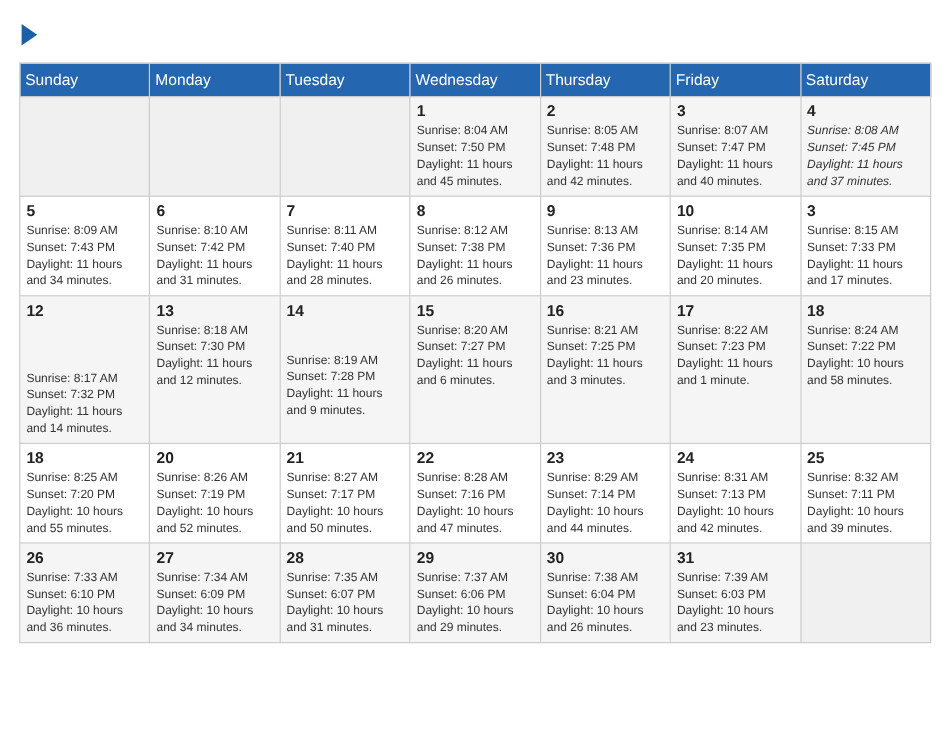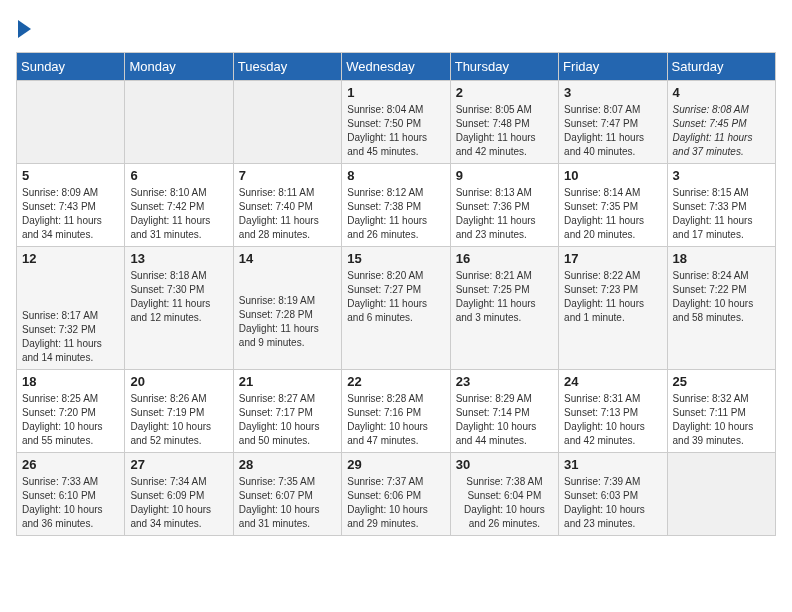--- a/index.html
+++ b/index.html
@@ -327,21 +327,21 @@
         </td>
         <td>
           <span class="day-num">29</span>
           <div class="day-info" style="white-space: pre-line;">Sunrise: 7:37 AM
 Sunset: 6:06 PM
 Daylight: 10 hours
 and 29 minutes.</div>
         </td>
         <td>
           <span class="day-num">30</span>
-          <div class="day-info" style="white-space: pre-line; text-align: center;">Sunrise: 7:38 AM
+          <div class="day-info" style="white-space: pre-line;">Sunrise: 7:38 AM
 Sunset: 6:04 PM
 Daylight: 10 hours
 and 26 minutes.</div>
         </td>
         <td>
           <span class="day-num">31</span>
           <div class="day-info" style="white-space: pre-line;">Sunrise: 7:39 AM
 Sunset: 6:03 PM
 Daylight: 10 hours
 and 23 minutes.</div>

